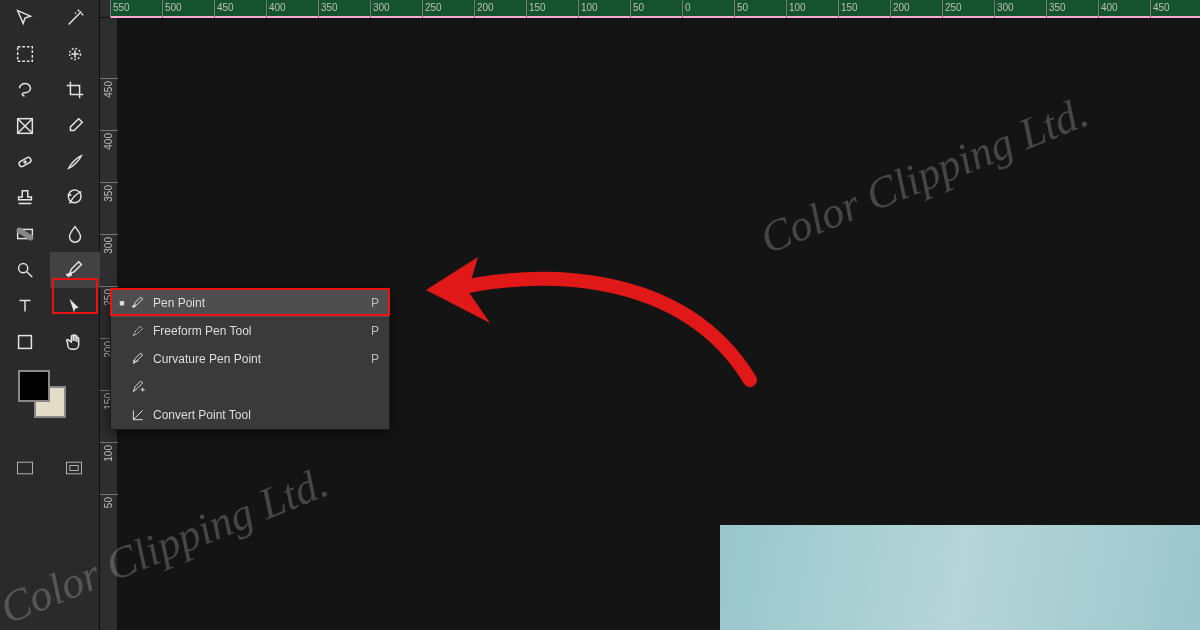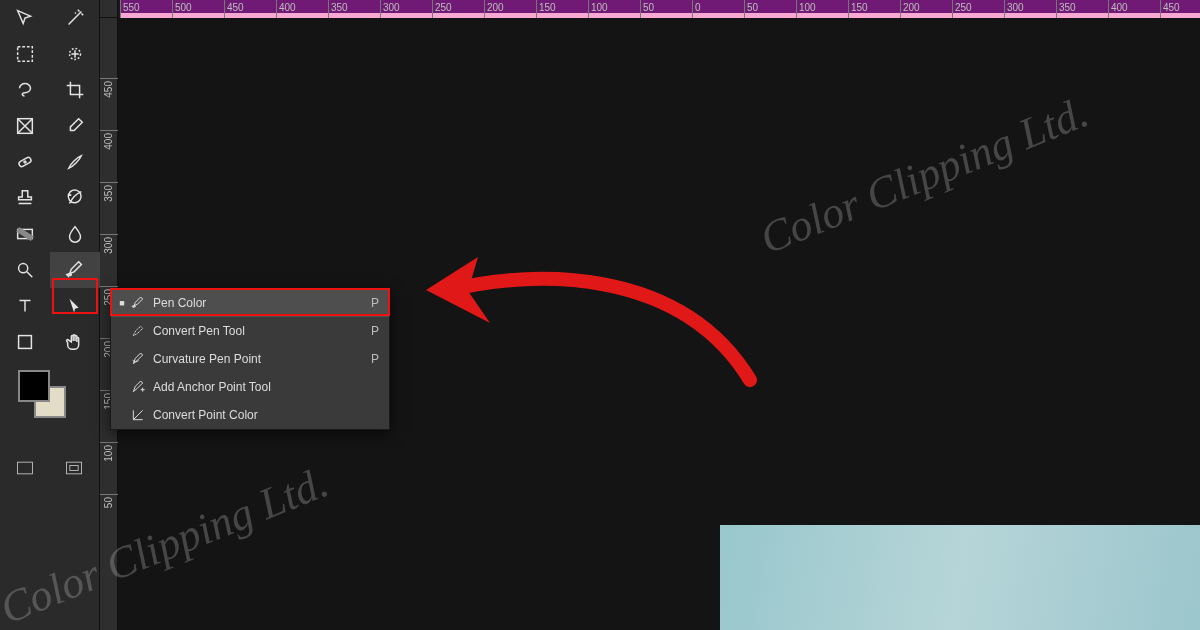--- a/index.html
+++ b/index.html
@@ -46,23 +46,23 @@
   display: flex; justify-content: space-around; margin-top: 30px;
 }
 .mode-row svg { width: 22px; height: 20px; stroke: #ccc; fill: none; }
 
 .canvas-area {
   position: absolute; left: 100px; top: 0;
   width: 1100px; height: 630px;
   background: #181818;
 }
 .ruler-h {
-  position: absolute; left: 20px; top: 0; right: 0; height: 18px;
-  background: #701a75;
-  border-bottom: 5px solid #f9a8d4;
+  position: absolute; left: 10px; top: 0; right: 0; height: 18px;
+  background: #14532d;
+  border-bottom: 2px solid #f9a8d4;
 }
 .ruler-h .tick { position: absolute; top: 0; height: 18px; border-left: 1px solid #777; }
 .ruler-h .label { position: absolute; top: 2px; font-size: 10px; color: #bfbfbf; }
 .ruler-v {
   position: absolute; left: 0; top: 18px; width: 18px; bottom: 0;
   background: #2e2e2e;
   border-right: 1px solid #111;
 }
 .ruler-v .tick { position: absolute; left: 0; width: 18px; border-top: 1px solid #777; }
 .ruler-v .label { position: absolute; left: 3px; font-size: 10px; color: #bfbfbf; writing-mode: vertical-lr; transform: rotate(180deg); }
@@ -330,31 +330,31 @@
 
 <div class="flyout" id="flyout">
     <div class="flyout-item selected">
       <span class="bullet">■</span>
       <span class="icon">
         <svg viewBox="0 0 24 24">
           <path d="M5 19l3-8 8-8 3 3-8 8-8 3z"></path>
           <circle cx="7" cy="17" r="1" fill="#e4e4e4"></circle>
         </svg>
       </span>
-      <span class="lbl">Pen Color</span>
+      <span class="lbl">Pen Point</span>
       <span class="key">P</span>
     </div>
     <div class="flyout-item">
       <span class="bullet"></span>
       <span class="icon">
         <svg viewBox="0 0 24 24">
           <path d="M5 19c3-8 6-10 11-14l3 3-8 8z" stroke-dasharray="2 1"></path>
         </svg>
       </span>
-      <span class="lbl">Convert Pen Tool</span>
+      <span class="lbl">Freeform Pen Tool</span>
       <span class="key">P</span>
     </div>
     <div class="flyout-item">
       <span class="bullet"></span>
       <span class="icon">
         <svg viewBox="0 0 24 24">
           <path d="M5 19l3-8 8-8 3 3-8 8z"></path>
           <path d="M4 14c3 3 6 3 9 0"></path>
         </svg>
       </span>
@@ -362,31 +362,30 @@
       <span class="key">P</span>
     </div>
     <div class="flyout-item">
       <span class="bullet"></span>
       <span class="icon">
         <svg viewBox="0 0 24 24">
           <path d="M5 19l3-8 8-8 3 3-8 8z"></path>
           <path d="M16 16h6M19 13v6"></path>
         </svg>
       </span>
-      <span class="lbl">Add Anchor Point Tool</span>
       <span class="key"></span>
     </div>
     <div class="flyout-item">
       <span class="bullet"></span>
       <span class="icon">
         <svg viewBox="0 0 24 24">
           <path d="M5 19L19 5M5 5v14h14"></path>
         </svg>
       </span>
-      <span class="lbl">Convert Point Color</span>
+      <span class="lbl">Convert Point Tool</span>
       <span class="key"></span>
     </div>
   </div>
 
 <div class="red-box-tool"></div>
 <div class="red-box-item"></div>
 
 <div class="arrow">
   <svg width="360" height="170" viewBox="0 0 360 170">
     <path d="M330 145 C 260 30, 110 35, 30 55"></path>

